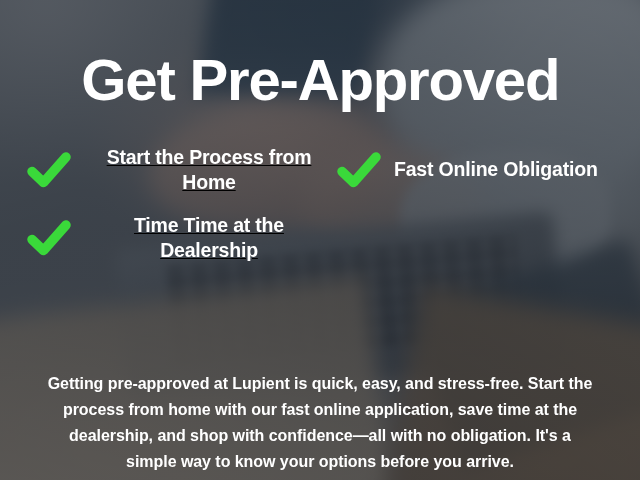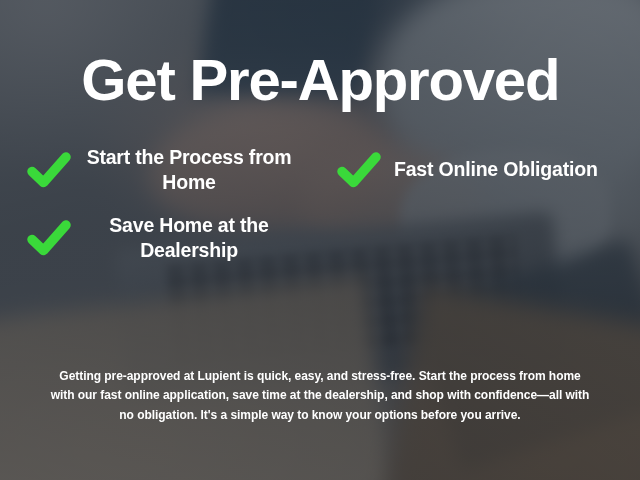--- a/index.html
+++ b/index.html
@@ -179,21 +179,21 @@
     display: grid;
     grid-template-columns: 1fr 1fr;
     row-gap: 18px;
   }
   .feature {
     display: flex;
     align-items: center;
     gap: 12px;
     padding: 0 6px;
   }
-  .feature.col-left { justify-content: flex-start; }
+  .feature.col-left { justify-content: space-between; text-decoration: underline; }
   .feature.col-right { justify-content: flex-start; padding-left: 16px; }
 
   .check {
     flex: 0 0 auto;
     width: 46px;
     height: 42px;
     display: block;
   }
   .check svg { display: block; }
 
@@ -209,21 +209,21 @@
   .feature.col-right .feature-text { text-align: left; }
 
   .paragraph {
     position: absolute;
     left: 50%;
     transform: translateX(-50%);
     top: 355px;
     width: 545px;
     text-align: center;
     color: #ffffff;
-    font-size: 12px;
+    font-size: 16px;
     font-weight: 700;
     line-height: 1.62;
     letter-spacing: -0.05px;
   }
 </style>
 </head>
 <body>
 
 <div id="stage">
 
@@ -265,21 +265,21 @@
         </span>
         <span class="feature-text">Fast Online Obligation</span>
       </div>
 
       <div class="feature col-left">
         <span class="check">
           <svg viewBox="0 0 46 42" width="46" height="42" aria-hidden="true">
             <path d="M6 22.5 L17.5 33.5 L40 8" fill="none" stroke="#3ad93a" stroke-width="9.5" stroke-linecap="round" stroke-linejoin="round"></path>
           </svg>
         </span>
-        <span class="feature-text">Save Home at the Dealership</span>
+        <span class="feature-text">Time Time at the Dealership</span>
       </div>
 
 
     </div>
 
     <p class="paragraph">Getting pre-approved at Lupient is quick, easy, and stress-free. Start the process from home with our fast online application, save time at the dealership, and shop with confidence—all with no obligation. It's a simple way to know your options before you arrive.</p>
 
   </div>
 </div>
 

